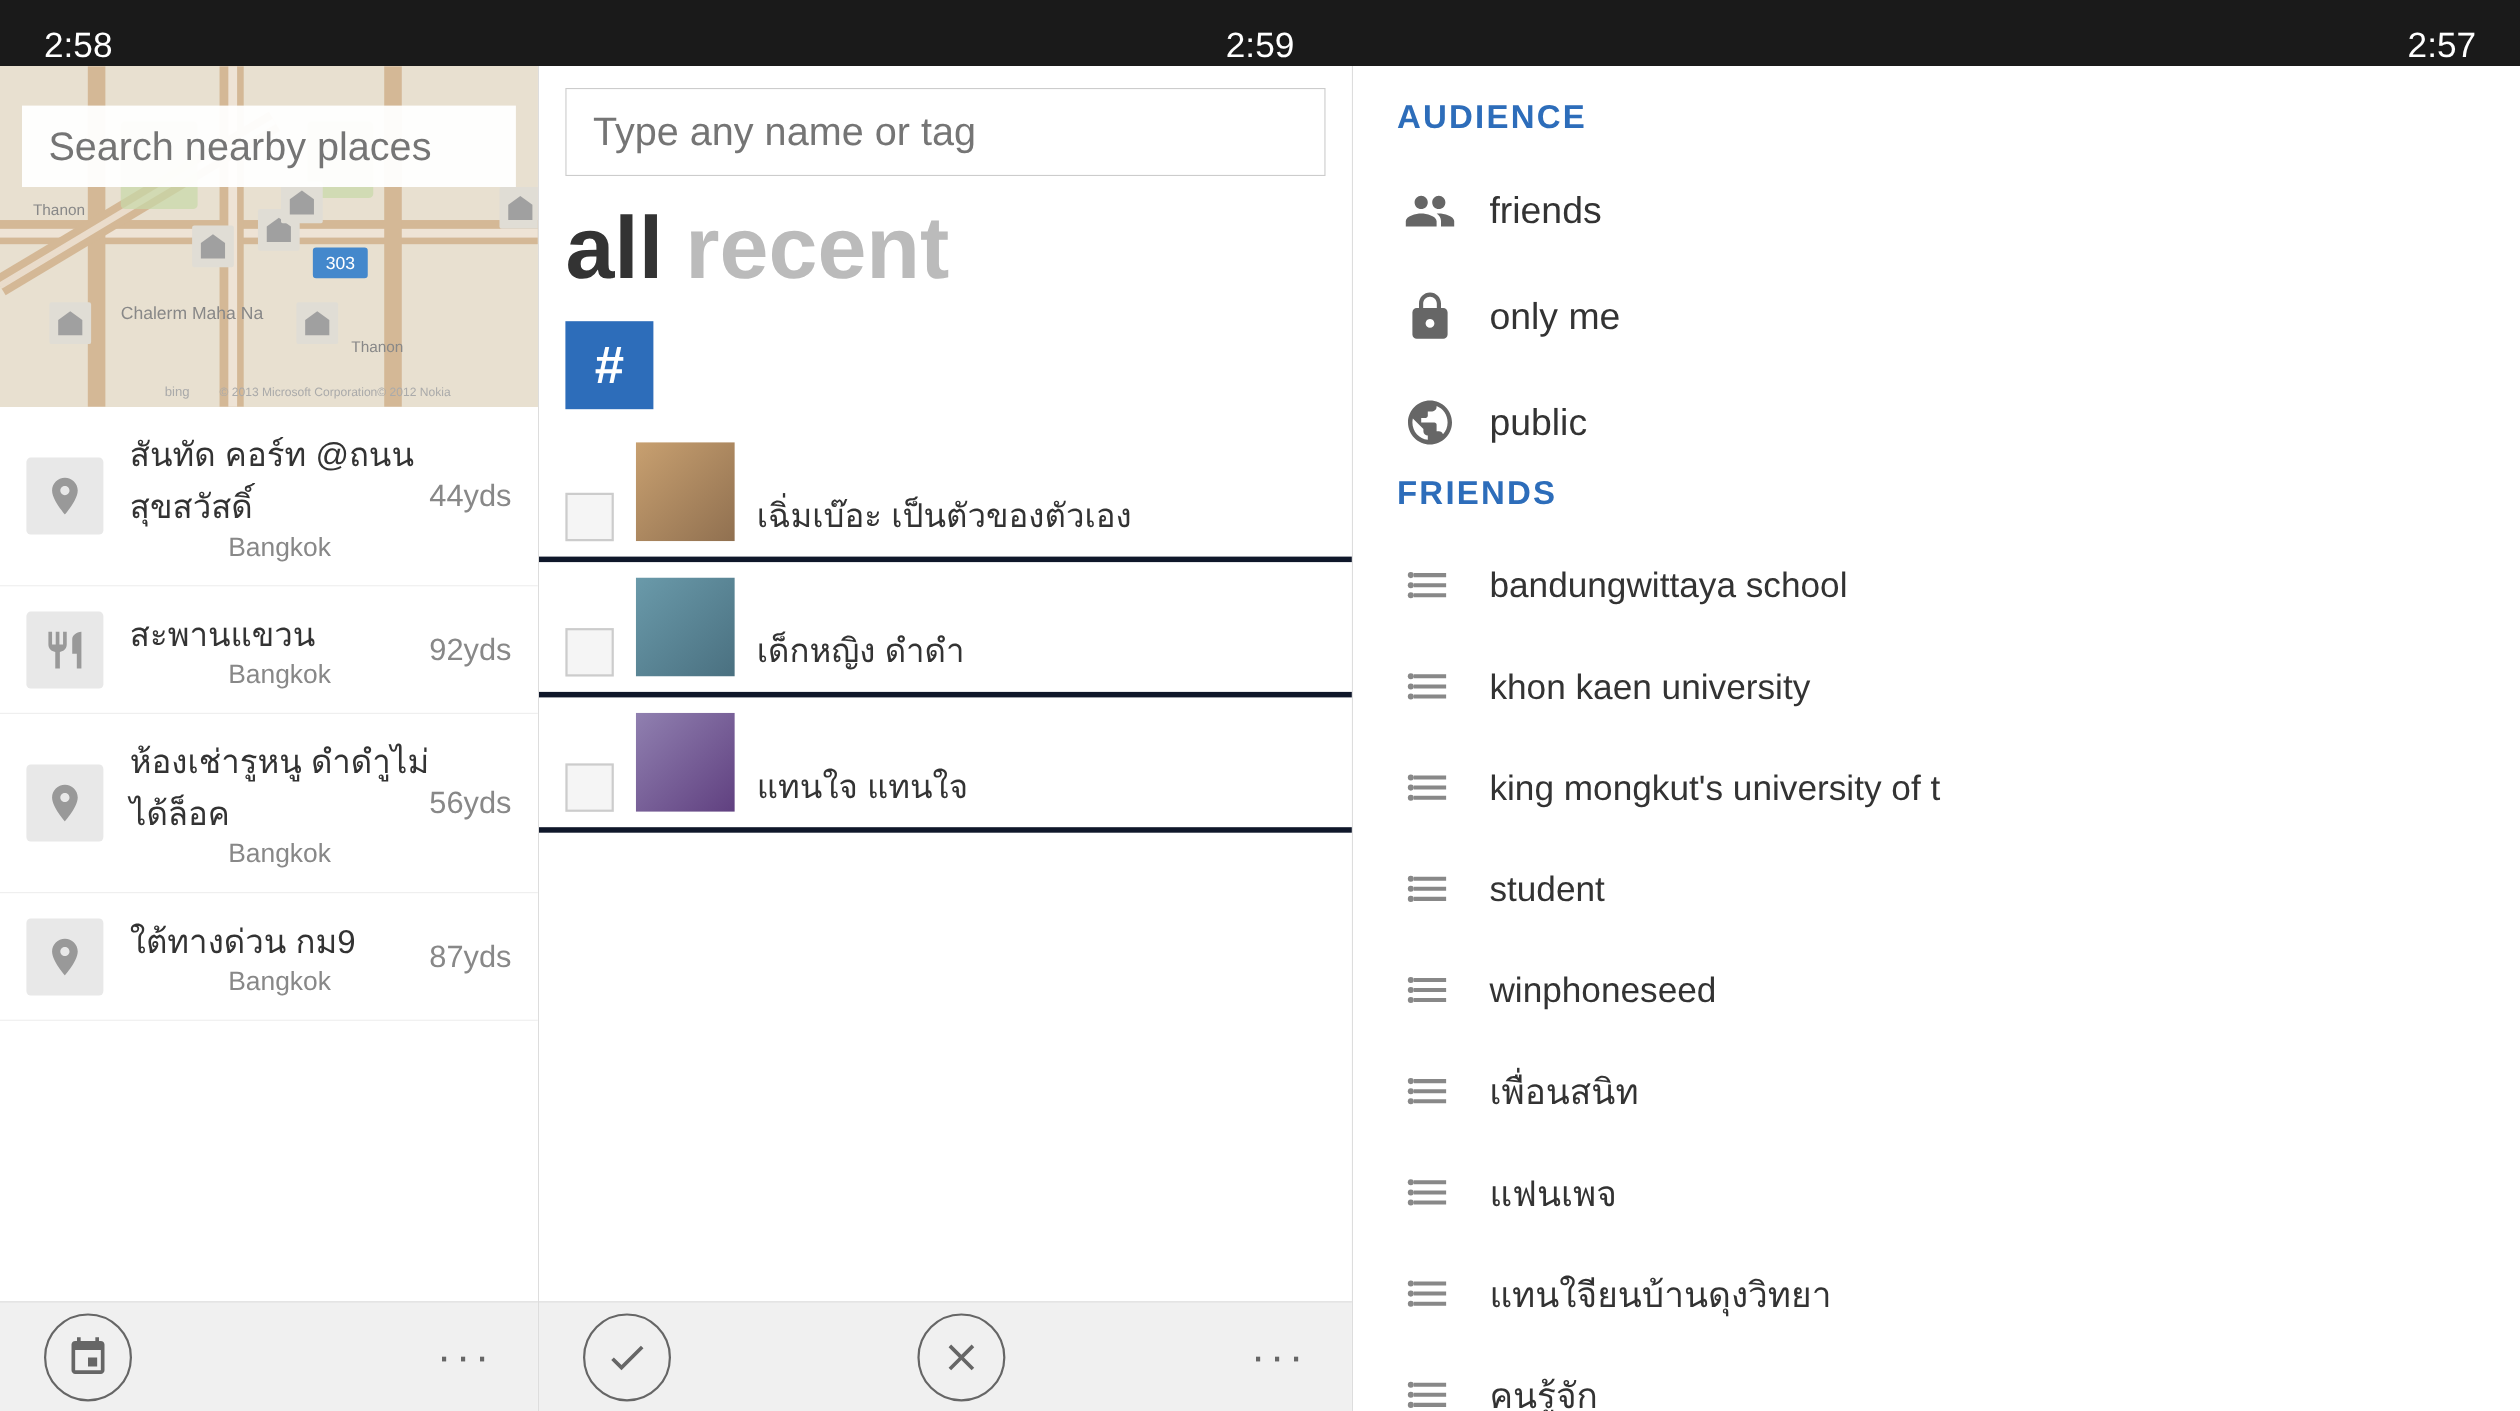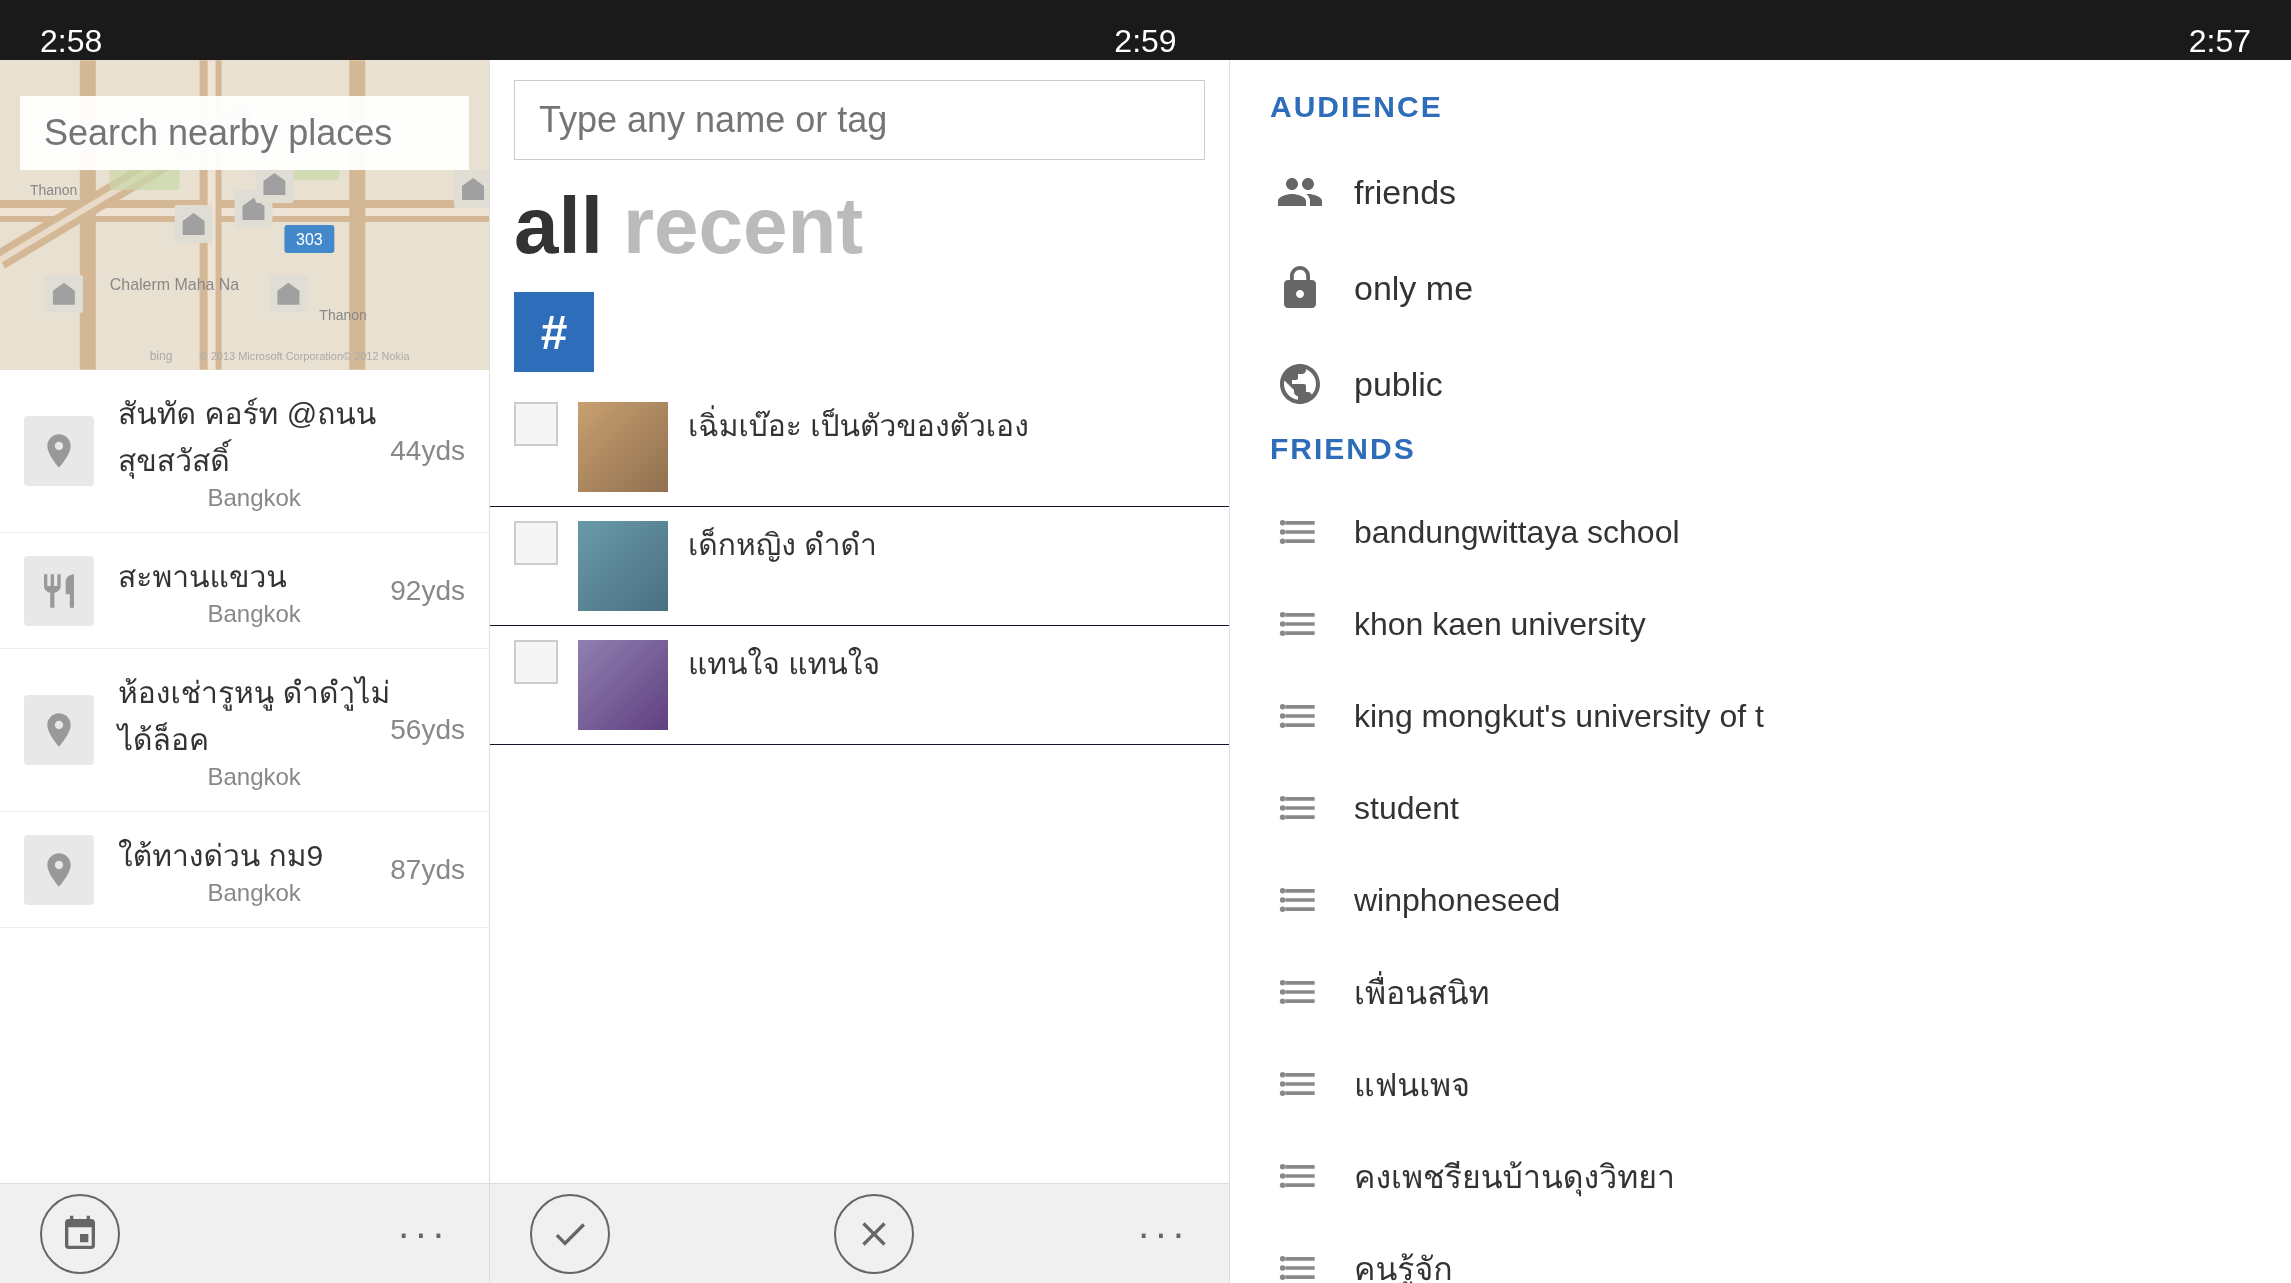--- a/index.html
+++ b/index.html
@@ -191,23 +191,23 @@
       color: #fff;
       font-size: 48px;
       font-weight: bold;
     }
     .people-list {
       flex: 1;
       overflow-y: auto;
     }
     .person-item {
       display: flex;
-      align-items: flex-start;
+      align-items: flex-end;
       padding: 14px 24px;
-      border-bottom: 1px solid #0f172a;
+      border-bottom: 5px solid #0f172a;
       min-height: 108px;
     }
     .person-checkbox {
       width: 44px;
       height: 44px;
       border: 2px solid #ccc;
       background: #f5f5f5;
       margin-right: 20px;
       flex-shrink: 0;
     }
@@ -624,21 +624,21 @@
     </div>
     <div class="friends-item">
       <div class="friends-icon">
         <svg viewBox="0 0 24 24" xmlns="http://www.w3.org/2000/svg">
             <path d="M4 6h16v2H4zm0 5h16v2H4zm0 5h16v2H4z"></path>
             <circle cx="2.5" cy="7" r="1.5" fill="#888"></circle>
             <circle cx="2.5" cy="12" r="1.5" fill="#888"></circle>
             <circle cx="2.5" cy="17" r="1.5" fill="#888"></circle>
           </svg>
       </div>
-      <span class="friends-label">คงเพชรียนบ้านดุงวิทยา</span>
+      <span class="friends-label">แทนใจียนบ้านดุงวิทยา</span>
     </div>
     <div class="friends-item">
       <div class="friends-icon">
         <svg viewBox="0 0 24 24" xmlns="http://www.w3.org/2000/svg">
             <path d="M4 6h16v2H4zm0 5h16v2H4zm0 5h16v2H4z"></path>
             <circle cx="2.5" cy="7" r="1.5" fill="#888"></circle>
             <circle cx="2.5" cy="12" r="1.5" fill="#888"></circle>
             <circle cx="2.5" cy="17" r="1.5" fill="#888"></circle>
           </svg>
       </div>

